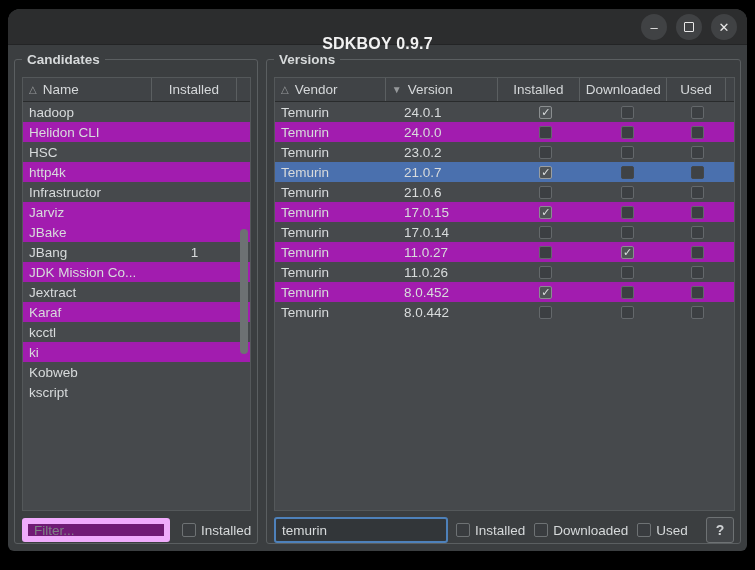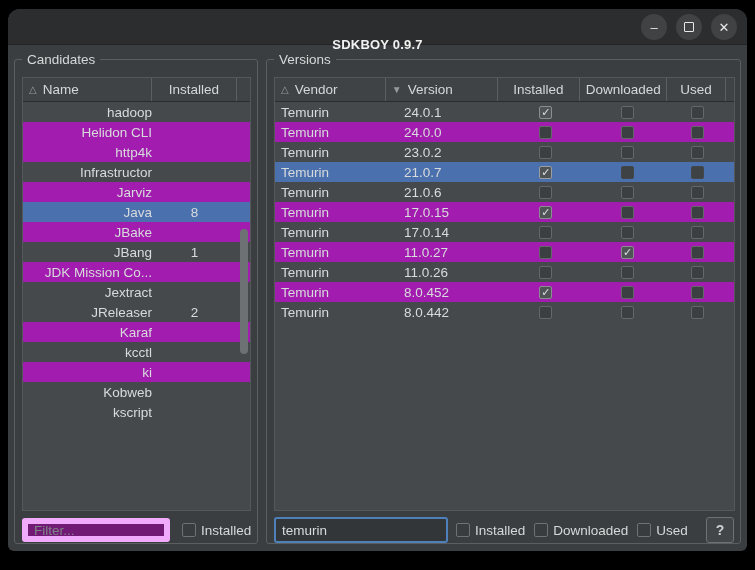--- a/index.html
+++ b/index.html
@@ -11,38 +11,38 @@
   .window{
     position:absolute;left:8px;top:9px;width:739px;height:542px;
     background:#3b3e40;border-radius:12px 12px 6px 6px;overflow:hidden;
   }
   
   .titlebar{
     height:36px;background:#2c2d2e;position:relative;
     display:flex;align-items:center;justify-content:center;
     border-bottom:1px solid #232425;box-sizing:border-box;
   }
-  .title{color:#f2f2f2;font-weight:bold;font-size:13px;letter-spacing:.2px;margin-top:35px;}
+  .title{color:#f2f2f2;font-weight:bold;font-size:16px;letter-spacing:.2px;margin-top:35px;}
   .winbtns{position:absolute;right:10px;top:5px;display:flex;gap:9px;}
   .winbtn{
     width:26px;height:26px;border-radius:50%;background:#404244;color:#e8e8e8;
     display:flex;align-items:center;justify-content:center;font-size:13px;line-height:1;
     cursor:default;user-select:none;
   }
   .winbtn .sq{width:8px;height:8px;border:1.5px solid #e8e8e8;border-radius:1px;display:block;}
   
   .content{position:absolute;top:36px;left:0;right:0;bottom:0;}
   .group{
     position:absolute;border:1px solid #5b5f61;border-radius:3px;box-sizing:border-box;
   }
   .group-candidates{left:6px;top:14px;width:244px;height:485px;}
   .group-versions{left:258px;top:14px;width:475px;height:485px;}
   .group-label{
     position:absolute;top:-9px;left:7px;background:#3b3e40;padding:0 5px;
-    color:#d6d9da;font-size:13.5px;line-height:17px;
+    color:#d6d9da;font-size:13.5px;line-height:17px;font-weight:bold;
   }
   
   .table{
     position:absolute;left:7px;top:17px;border:1px solid #54585a;box-sizing:border-box;
     background:#46494c;
   }
   .t-candidates{width:229px;height:434px;}
   .t-versions{width:461px;height:434px;}
   .thead{
     height:24px;display:flex;align-items:stretch;background:#404346;
@@ -53,21 +53,21 @@
     border-right:1px solid #5b5f61;white-space:nowrap;overflow:hidden;
   }
   .th:last-child{border-right:none;}
   .th.center{justify-content:center;}
   .sort{color:#96999b;font-size:10px;margin-right:6px;line-height:1;}
   .tbody{position:relative;height:408px;background:#46494c;overflow:hidden;}
   .row{height:20px;display:flex;align-items:center;color:#d8dbdc;font-size:13.5px;box-sizing:border-box;}
   .row.even{background:#a21caf;}
   .row.selected{background:#4a70ae;}
   .cell{box-sizing:border-box;white-space:nowrap;overflow:hidden;}
-  .c-name{flex:1;padding-left:6px;text-align:right;}
+  .c-name{flex:1;padding-left:6px;}
   .c-count{width:85px;text-align:center;}
   .c-gutter{width:13px;}
   .v-vendor{width:111px;padding-left:6px;}
   .v-version{width:112px;padding-left:6px;margin-left:16px;}
   .v-installed{width:83px;display:flex;justify-content:center;}
   .v-downloaded{width:87px;display:flex;justify-content:center;}
   .v-used{width:59px;display:flex;justify-content:center;}
   .v-gutter{width:8px;}
   
   .cb{
@@ -146,63 +146,58 @@
           <div class="row">
               <span class="cell c-name">hadoop</span>
               <span class="cell c-count"></span>
               <span class="cell c-gutter"></span>
             </div>
             <div class="row even">
               <span class="cell c-name">Helidon CLI</span>
               <span class="cell c-count"></span>
               <span class="cell c-gutter"></span>
             </div>
+            <div class="row">
+              <span class="cell c-name">HSC</span>
+              <span class="cell c-count"></span>
+              <span class="cell c-gutter"></span>
+            </div>
             <div class="row even">
               <span class="cell c-name">http4k</span>
               <span class="cell c-count"></span>
               <span class="cell c-gutter"></span>
             </div>
             <div class="row">
               <span class="cell c-name">Infrastructor</span>
               <span class="cell c-count"></span>
               <span class="cell c-gutter"></span>
             </div>
             <div class="row even">
               <span class="cell c-name">Jarviz</span>
               <span class="cell c-count"></span>
-              <span class="cell c-gutter"></span>
-            </div>
-            <div class="row selected">
-              <span class="cell c-name">Java</span>
-              <span class="cell c-count">8</span>
               <span class="cell c-gutter"></span>
             </div>
             <div class="row even">
               <span class="cell c-name">JBake</span>
               <span class="cell c-count"></span>
               <span class="cell c-gutter"></span>
             </div>
             <div class="row">
               <span class="cell c-name">JBang</span>
               <span class="cell c-count">1</span>
               <span class="cell c-gutter"></span>
             </div>
             <div class="row even">
               <span class="cell c-name">JDK Mission Co...</span>
               <span class="cell c-count"></span>
               <span class="cell c-gutter"></span>
             </div>
             <div class="row">
               <span class="cell c-name">Jextract</span>
               <span class="cell c-count"></span>
-              <span class="cell c-gutter"></span>
-            </div>
-            <div class="row">
-              <span class="cell c-name">JReleaser</span>
-              <span class="cell c-count">2</span>
               <span class="cell c-gutter"></span>
             </div>
             <div class="row even">
               <span class="cell c-name">Karaf</span>
               <span class="cell c-count"></span>
               <span class="cell c-gutter"></span>
             </div>
             <div class="row">
               <span class="cell c-name">kcctl</span>
               <span class="cell c-count"></span>

